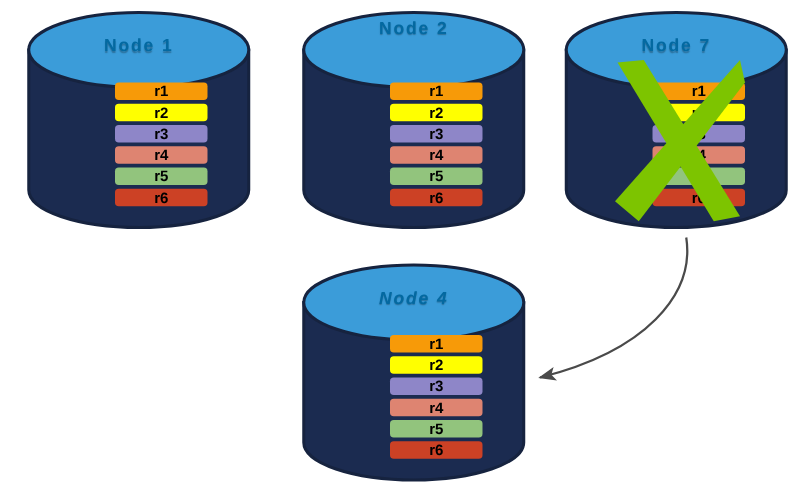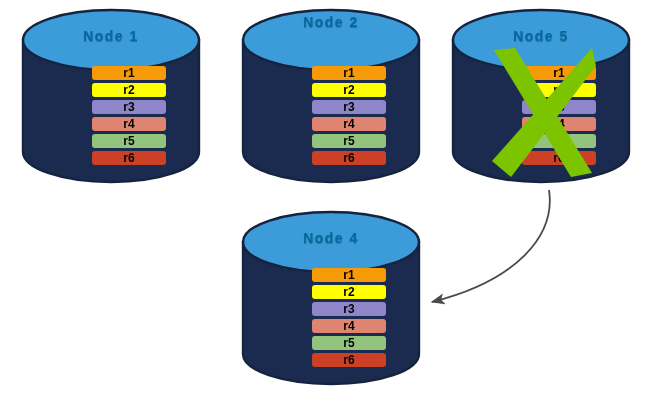--- a/index.html
+++ b/index.html
@@ -108,42 +108,42 @@
           <div class="row" style="background: rgb(222, 132, 113);">r4</div>
           <div class="row" style="background: rgb(146, 196, 125);">r5</div>
           <div class="row" style="background: rgb(204, 65, 37);">r6</div>
         </div>
       </div>
       <div class="node" style="left: 452px; top: 10px; width: 178px; height: 172px;">
         <svg class="node-svg" width="178" height="172" viewBox="0 0 178 172">
           <path d="M1,30 L1,142 A88,30 0 0 0 177,142 L177,30 Z" fill="#1B2B50" stroke="#16233F" stroke-width="2.4"></path>
           <ellipse cx="89" cy="30" rx="88" ry="30" fill="#3B9CD9" stroke="#16233F" stroke-width="2.4"></ellipse>
         </svg>
-        <div class="node-title" style="top: 18px;">Node  5</div>
+        <div class="node-title" style="top: 18px;">Node  7</div>
         <div class="rows" style="left: 34px; top: 56px; width: 110px;">
           <div class="row" style="background: rgb(247, 154, 8);">r1</div>
           <div class="row" style="background: rgb(255, 255, 0);">r2</div>
           <div class="row" style="background: rgb(142, 134, 200);">r3</div>
           <div class="row" style="background: rgb(222, 132, 113);">r4</div>
           <div class="row" style="background: rgb(146, 196, 125);">r5</div>
           <div class="row" style="background: rgb(204, 65, 37);">r6</div>
         </div>
         <svg class="overlay-x" width="178" height="172" viewBox="0 0 178 172">
           <g fill="#7DC400">
             <polygon points="42,40 63,38 140,163 119,167"></polygon>
             <polygon points="140,38 144,56 59,167 40,151"></polygon>
           </g>
         </svg>
       </div>
       <div class="node" style="left: 242px; top: 212px; width: 178px; height: 172px;">
         <svg class="node-svg" width="178" height="172" viewBox="0 0 178 172">
           <path d="M1,30 L1,142 A88,30 0 0 0 177,142 L177,30 Z" fill="#1B2B50" stroke="#16233F" stroke-width="2.4"></path>
           <ellipse cx="89" cy="30" rx="88" ry="30" fill="#3B9CD9" stroke="#16233F" stroke-width="2.4"></ellipse>
         </svg>
-        <div class="node-title" style="top: 18px;">Node  4</div>
+        <div class="node-title" style="top: 18px; font-style: italic;">Node  4</div>
         <div class="rows" style="left: 34px; top: 56px; width: 110px;">
           <div class="row" style="background: rgb(247, 154, 8);">r1</div>
           <div class="row" style="background: rgb(255, 255, 0);">r2</div>
           <div class="row" style="background: rgb(142, 134, 200);">r3</div>
           <div class="row" style="background: rgb(222, 132, 113);">r4</div>
           <div class="row" style="background: rgb(146, 196, 125);">r5</div>
           <div class="row" style="background: rgb(204, 65, 37);">r6</div>
         </div>
       </div>
     </div>

